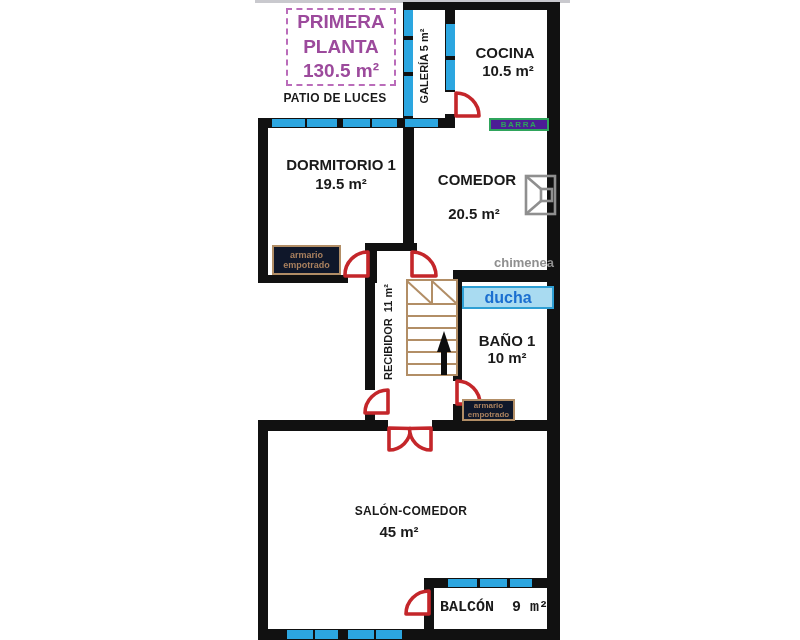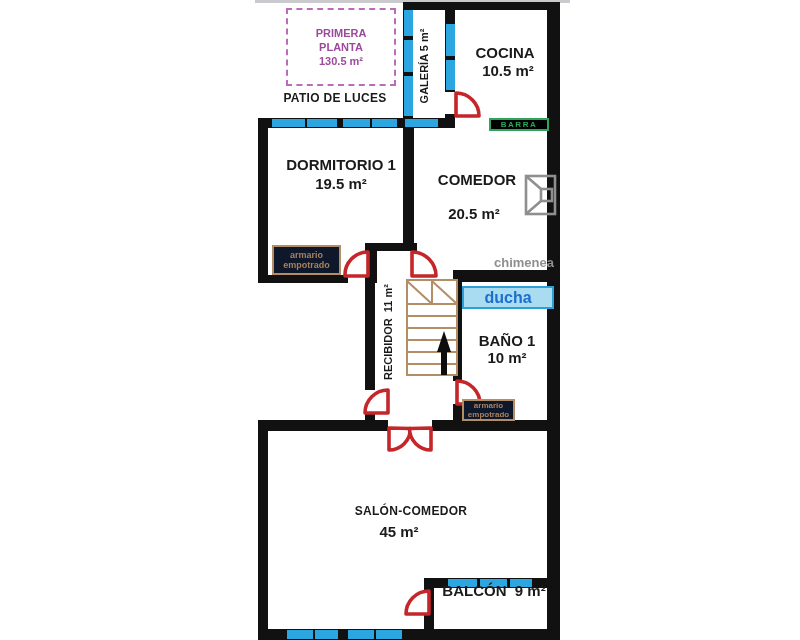--- a/index.html
+++ b/index.html
@@ -27,26 +27,26 @@
     writing-mode:vertical-rl;transform:translate(-50%,-50%) rotate(180deg);
   }
   .size13{font-size:15px;}
   .size14{font-size:12px;letter-spacing:.3px;}
   .size11{font-size:11px;}
 
   .title-box{
     position:absolute;z-index:2;left:286px;top:8px;width:106px;height:74px;
     border:2px dashed var(--c-title_border,#BA6CBA);
     display:flex;flex-direction:column;align-items:center;justify-content:center;
-    color:var(--c-title,#9C4A9C);font-weight:bold;font-size:11px;line-height:1.3;
+    color:var(--c-title,#9C4A9C);font-weight:bold;font-size:19px;line-height:1.3;
     text-align:center;
   }
   .barra-box{
     position:absolute;z-index:2;left:489px;top:118px;width:60px;height:13px;
-    border:2px solid var(--c-barra,#2FA45C);box-sizing:border-box;background:#000000;
+    border:2px solid var(--c-barra,#2FA45C);box-sizing:border-box;background:#4c1d95;
     display:flex;align-items:center;justify-content:center;
     color:var(--c-barra,#2FA45C);font-weight:bold;font-size:8px;letter-spacing:1.5px;
   }
   .ducha-box{
     position:absolute;z-index:2;left:462px;top:286px;width:92px;height:23px;
     background:var(--c-ducha_fill,#A9DBF1);
     border:2px solid var(--c-ducha_border,#2E9FD4);box-sizing:border-box;
     display:flex;align-items:center;justify-content:center;
     color:var(--c-ducha_text,#1B6FD0);font-weight:bold;font-size:16px;
   }
@@ -169,21 +169,21 @@
   <div class="lbl chimenea-lbl" style="left:524px;top:223px;">chimenea</div>
 
   <div class="lbl v size11" style="left:388px;top:332px;">RECIBIDOR  11 m²</div>
 
   <div class="lbl size13" style="left:507px;top:341px;">BAÑO 1</div>
   <div class="lbl size13" style="left:507px;top:358px;">10 m²</div>
 
   <div class="lbl size14" style="left:411px;top:512px;">SALÓN-COMEDOR</div>
   <div class="lbl size13" style="left:399px;top:532px;">45 m²</div>
 
-  <div class="lbl size13" style="left:494px;top:591px;">BALCÓN  9 m²</div>
+  <div class="lbl size13" style="left:494px;top:608px;font-family:Liberation Mono, monospace;">BALCÓN  9 m²</div>
 
   <div class="barra-box">
     <span>BARRA</span>
   </div>
 
   <div class="ducha-box">
     <span>ducha</span>
   </div>
 
   <div class="armario-box armario-1">

